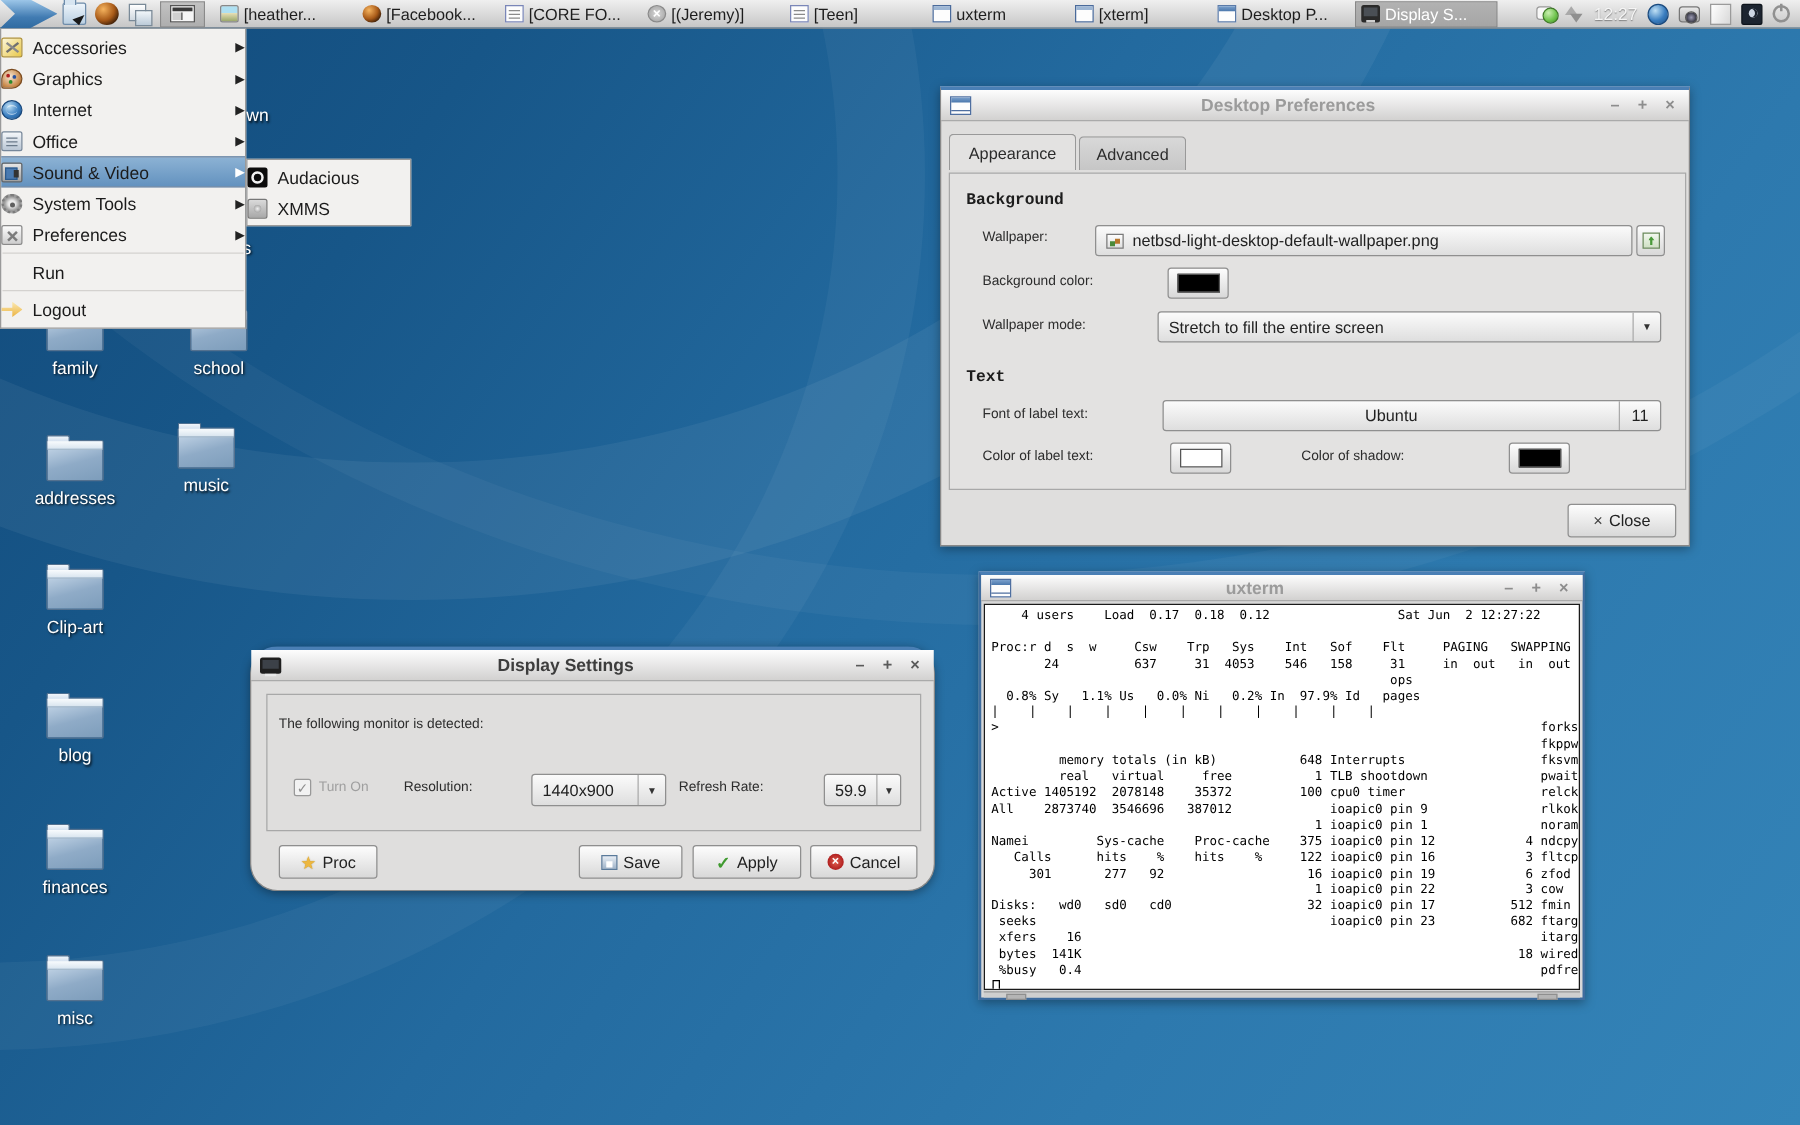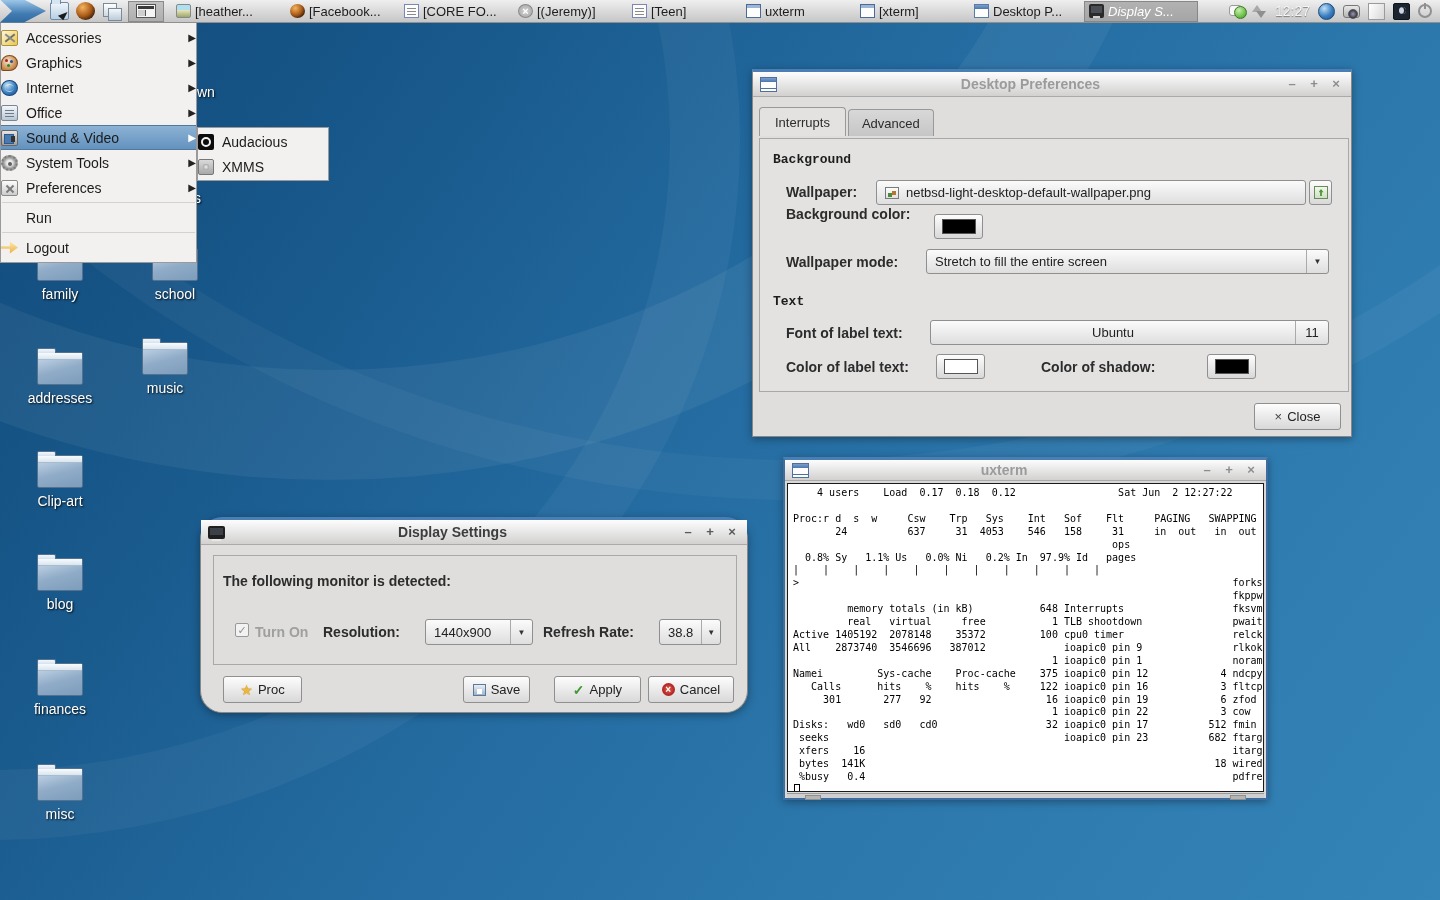--- a/index.html
+++ b/index.html
@@ -36,21 +36,21 @@
     background:linear-gradient(#f2f7fb,#bccbd8); border:1px solid #7a8a98; }
   .winlist-btn { width:36px; height:21px; display:flex; align-items:center; justify-content:center;
     background:linear-gradient(#c2c2c2,#aeaeae); border:1px solid #8a8a8a; }
   .wl-glyph { width:20px; height:14px; background:#f5f5f5; border:1px solid #555; position:relative; }
   .wl-glyph::before { content:""; position:absolute; left:1px; top:1px; right:1px; height:3px; background:#3a3a3a; }
   .wl-glyph::after { content:""; position:absolute; left:1px; bottom:1px; width:7px; height:6px; background:#cfcfcf; border-right:1px solid #555; }
 
   .task-buttons { display:flex; align-items:center; height:23px; flex:1 1 auto; }
   .task-btn { display:flex; align-items:center; gap:4px; width:114px; height:21px; padding:0 4px;
     font-size:13px; color:#1d1d1d; white-space:nowrap; overflow:hidden; }
-  .task-btn.active { background:linear-gradient(#b2b2b2,#a5a5a5); border:1px solid #878787; color:#fff;font-style:italic; }
+  .task-btn.active { background:linear-gradient(#b2b2b2,#a5a5a5); border:1px solid #878787; color:#fff; }
   .bi { width:15px; height:14px; flex:0 0 auto; position:relative; }
   .bi-photo { background:linear-gradient(#aee0f2 45%, #e8e0b8 45%, #9aa86a); border:1px solid #888; border-radius:2px; }
   .bi-orb { border-radius:50%; background:radial-gradient(circle at 35% 30%, #f5b35e, #a85a18 50%, #241105 85%); }
   .bi-document { background:#fdfdfd; border:1px solid #7a86b8; }
   .bi-document::before { content:""; position:absolute; left:2px; top:3px; right:2px; height:1px; background:#8a8a8a;
     box-shadow:0 3px 0 #8a8a8a, 0 6px 0 #8a8a8a; }
   .bi-circle-x { border-radius:50%; background:radial-gradient(#d8d8d8,#9f9f9f); border:1px solid #8a8a8a; }
   .bi-circle-x::before { content:"×"; position:absolute; inset:0; color:#fff; font-size:11px; line-height:12px; text-align:center; font-weight:bold; }
   .bi-terminal { background:#fdfdfd; border:1px solid #4a6a9a; }
   .bi-terminal::before { content:""; position:absolute; left:0; top:0; right:0; height:3px; background:#9db6d4; }
@@ -141,21 +141,21 @@
   .tbi-window { background:#fdfdfd; border:1px solid #4f6fa0; }
   .tbi-window::before { content:""; position:absolute; left:0; top:0; right:0; height:4px; background:linear-gradient(#7aa0cc,#4a77ac); }
   .tbi-window::after { content:""; position:absolute; left:0; right:0; bottom:2px; height:1px; background:#4f6fa0; }
   .tbi-monitor { background:#1f1f1f; border-radius:2px; height:13px; }
   .tbi-monitor::before { content:""; position:absolute; left:2px; top:2px; right:2px; bottom:4px; background:#3c4148; }
   .tbi-monitor::after { content:""; position:absolute; left:4px; bottom:-2px; right:4px; height:2px; background:#e8e8e8; }
   .tbar-title { flex:1; text-align:center; font-size:14px; font-weight:bold; }
   .t-unfocused { color:#9b9b9b; } .t-focused { color:#3d3d3d; }
   .wbtn { width:16px; text-align:center; font-size:13px; color:#8d8d8d; font-weight:bold; line-height:16px; }
 
-  .lbl { font-size:14px; color:#2c2c2c; position:absolute;font-weight:bold; }
+  .lbl { font-size:11px; color:#2c2c2c; position:absolute; }
   .h-bold { font-size:13px; font-weight:bold; color:#1d1d1d; position:absolute;font-family:Liberation Mono, monospace; }
   .btn { position:absolute; display:flex; align-items:center; justify-content:center; gap:5px;
     background:linear-gradient(#fdfdfd,#d8d8d8); border:1px solid #8f8f8f; border-radius:3px; font-size:13px; color:#222; }
   .dd { position:absolute; display:flex; align-items:stretch; background:linear-gradient(#fbfbfb,#dedede);
     border:1px solid #8f8f8f; border-radius:3px; font-size:13px; color:#222; }
   .dd-text { flex:1; display:flex; align-items:center; padding:0 8px; }
   .dd-arrow { width:22px; display:flex; align-items:center; justify-content:center; border-left:1px solid #aaa; font-size:8px; color:#333; }
   .swatch { position:absolute; display:flex; align-items:center; justify-content:center;
     background:linear-gradient(#fdfdfd,#d8d8d8); border:1px solid #8f8f8f; border-radius:3px; }
   .swatch-in { width:34px; height:15px; border:1px solid #555; }
@@ -371,36 +371,36 @@
 
 <div class="win" style="left:752px;top:69px;width:600px;height:368px;z-index:20;">
   <div class="tbar">
     <span class="tbar-icon tbi-window"></span>
     <span class="tbar-title t-unfocused">Desktop Preferences</span>
     <span class="wbtn">–</span>
     <span class="wbtn">+</span>
     <span class="wbtn">×</span>
   </div>
   <div class="tabs">
-    <div class="tab active">Interrupts</div>
+    <div class="tab active">Appearance</div>
     <div class="tab">Advanced</div>
   </div>
   <div class="frame" style="left:6px;top:66px;width:590px;height:254px;background:#e3e2e1;"></div>
 
   <span class="h-bold" style="left:20px;top:80px;">Background</span>
   <span class="lbl" style="left:33px;top:112px;">Wallpaper:</span>
   <div class="filebtn" style="left:123px;top:108px;width:430px;height:25px;">
     <span class="pic-icon"></span>
     <span>netbsd-light-desktop-default-wallpaper.png</span>
   </div>
   <div class="btn" style="left:556px;top:108px;width:23px;height:25px;">
     <span class="pic-btn-icon"></span>
   </div>
 
-  <span class="lbl" style="left:33px;top:134px;">Background color:</span>
+  <span class="lbl" style="left:33px;top:147px;">Background color:</span>
   <div class="swatch" style="left:181px;top:142px;width:49px;height:25px;">
     <span class="swatch-in" style="background:#000;"></span>
   </div>
 
   <span class="lbl" style="left:33px;top:182px;">Wallpaper mode:</span>
   <div class="dd" style="left:173px;top:177px;width:403px;height:25px;">
     <span class="dd-text">Stretch to fill the entire screen</span>
     <span class="dd-arrow">▼</span>
   </div>
 
@@ -440,28 +440,28 @@
     <span>✓</span>
   </div>
   <span class="lbl dis" style="left:54px;top:104px;">Turn On</span>
   <span class="lbl" style="left:122px;top:104px;">Resolution:</span>
   <div class="dd" style="left:224px;top:99px;width:108px;height:26px;">
     <span class="dd-text">1440x900</span>
     <span class="dd-arrow">▼</span>
   </div>
   <span class="lbl" style="left:342px;top:104px;">Refresh Rate:</span>
   <div class="dd" style="left:458px;top:99px;width:62px;height:26px;">
-    <span class="dd-text">38.8</span>
+    <span class="dd-text">59.9</span>
     <span class="dd-arrow">▼</span>
   </div>
   <div class="btn" style="left:22px;top:156px;width:79px;height:27px;">
     <span class="star">★</span>
     <span>Proc</span>
   </div>
-  <div class="btn" style="left:262px;top:156px;width:67px;height:27px;">
+  <div class="btn" style="left:262px;top:156px;width:83px;height:27px;">
     <span class="save-ic"></span>
     <span>Save</span>
   </div>
   <div class="btn" style="left:353px;top:156px;width:87px;height:27px;">
     <span class="check-ic">✓</span>
     <span>Apply</span>
   </div>
   <div class="btn" style="left:447px;top:156px;width:86px;height:27px;">
     <span class="cancel-ic">×</span>
     <span>Cancel</span>

